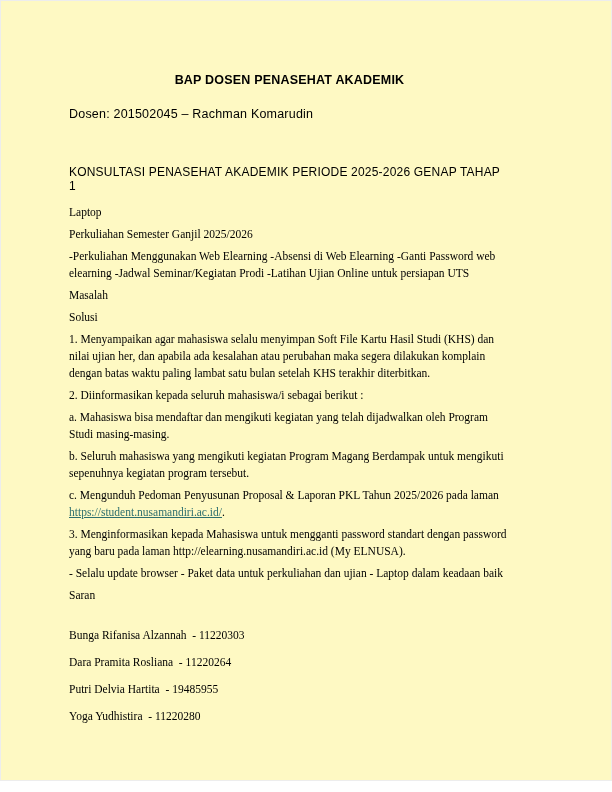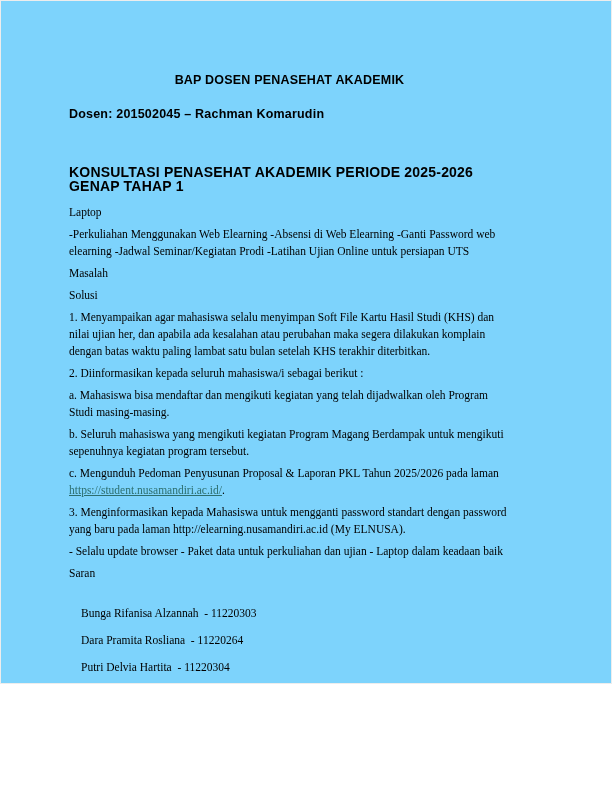--- a/index.html
+++ b/index.html
@@ -3,69 +3,68 @@
 <meta charset="utf-8">
 <style>
   html, body {
     margin: 0;
     padding: 0;
     background: #ffffff;
   }
   .page {
     position: relative;
     width: 612px;
-    height: 684px;
+    height: 781px;
     box-sizing: border-box;
-    background: #7dd3fc;
+    background: #fef9c3;
     border: 1px solid #ededed;
     padding: 72px 101px 0 68px;
     color: #000000;
     font-family: "Liberation Serif", serif;
     font-size: 11.5px;
     line-height: 17px;
     overflow: hidden;
   }
   .doc-title {
     margin: 0;
     text-align: center;
     font-family: "Liberation Sans", sans-serif;
     font-weight: bold;
     font-size: 12.5px;
     line-height: 14px;
     letter-spacing: 0.2px;
   }
   .dosen-line {
     margin: 20px 0 0 0;
     font-family: "Liberation Sans", sans-serif;
-    font-weight: bold;
+    font-weight: normal;
     font-size: 12.5px;
     line-height: 14px;
     letter-spacing: 0.2px;
   }
   .section-heading {
     margin: 44px 0 0 0;
     font-family: "Liberation Sans", sans-serif;
-    font-weight: bold;
-    font-size: 14px;
+    font-weight: normal;
+    font-size: 12px;
     line-height: 14px;
     letter-spacing: 0.2px;
   }
   .para {
     margin: 5px 0 0 0;
   }
   .para.first-body {
     margin-top: 11px;
   }
   .doc-link {
     color: #2d6e6e;
     cursor: pointer;
   }
   .students {
     margin-top: 23px;
-    margin-left: 12px;
   }
   .student-line {
     margin: 10px 0 0 0;
   }
   .student-line:first-child {
     margin-top: 0;
   }
   .sep {
     white-space: pre;
   }
@@ -75,35 +74,36 @@
 
 <div class="page">
 
   <h1 class="doc-title">BAP DOSEN PENASEHAT AKADEMIK</h1>
 
   <p class="dosen-line">Dosen: 201502045 – Rachman Komarudin</p>
 
   <h2 class="section-heading">KONSULTASI PENASEHAT AKADEMIK PERIODE 2025-2026 GENAP TAHAP 1</h2>
 
   <p class="para first-body">Laptop</p>
+  <p class="para">Perkuliahan Semester Ganjil 2025/2026</p>
 
   <p class="para">-Perkuliahan Menggunakan Web Elearning -Absensi di Web Elearning -Ganti Password web elearning -Jadwal Seminar/Kegiatan Prodi -Latihan Ujian Online untuk persiapan UTS</p>
   <p class="para">Masalah</p>
 
   <p class="para">Solusi</p>
   <p class="para">1. Menyampaikan agar mahasiswa selalu menyimpan Soft File Kartu Hasil Studi (KHS) dan nilai ujian her, dan apabila ada kesalahan atau perubahan maka segera dilakukan komplain dengan batas waktu paling lambat satu bulan setelah KHS terakhir diterbitkan.</p>
   <p class="para">2. Diinformasikan kepada seluruh mahasiswa/i sebagai berikut :</p>
   <p class="para">a. Mahasiswa bisa mendaftar dan mengikuti kegiatan yang telah dijadwalkan oleh Program Studi masing-masing.</p>
   <p class="para">b. Seluruh mahasiswa yang mengikuti kegiatan Program Magang Berdampak untuk mengikuti sepenuhnya kegiatan program tersebut.</p>
   <p class="para"><span>c. Mengunduh Pedoman Penyusunan Proposal &amp; Laporan PKL Tahun 2025/2026 pada laman </span><a href="#" class="doc-link">https://student.nusamandiri.ac.id/</a><span>.</span></p>
   <p class="para">3. Menginformasikan kepada Mahasiswa untuk mengganti password standart dengan password yang baru pada laman http://elearning.nusamandiri.ac.id (My ELNUSA).</p>
 
   <p class="para">- Selalu update browser - Paket data untuk perkuliahan dan ujian - Laptop dalam keadaan baik</p>
   <p class="para">Saran</p>
 
   <div class="students">
     <p class="student-line"><span>Bunga Rifanisa Alzannah</span><span class="sep">  - </span><span>11220303</span></p>
     <p class="student-line"><span>Dara Pramita Rosliana</span><span class="sep">  - </span><span>11220264</span></p>
-    <p class="student-line"><span>Putri Delvia Hartita</span><span class="sep">  - </span><span>11220304</span></p>
+    <p class="student-line"><span>Putri Delvia Hartita</span><span class="sep">  - </span><span>19485955</span></p>
     <p class="student-line"><span>Yoga Yudhistira</span><span class="sep">  - </span><span>11220280</span></p>
   </div>
 
 </div>
 
 </body></html>

